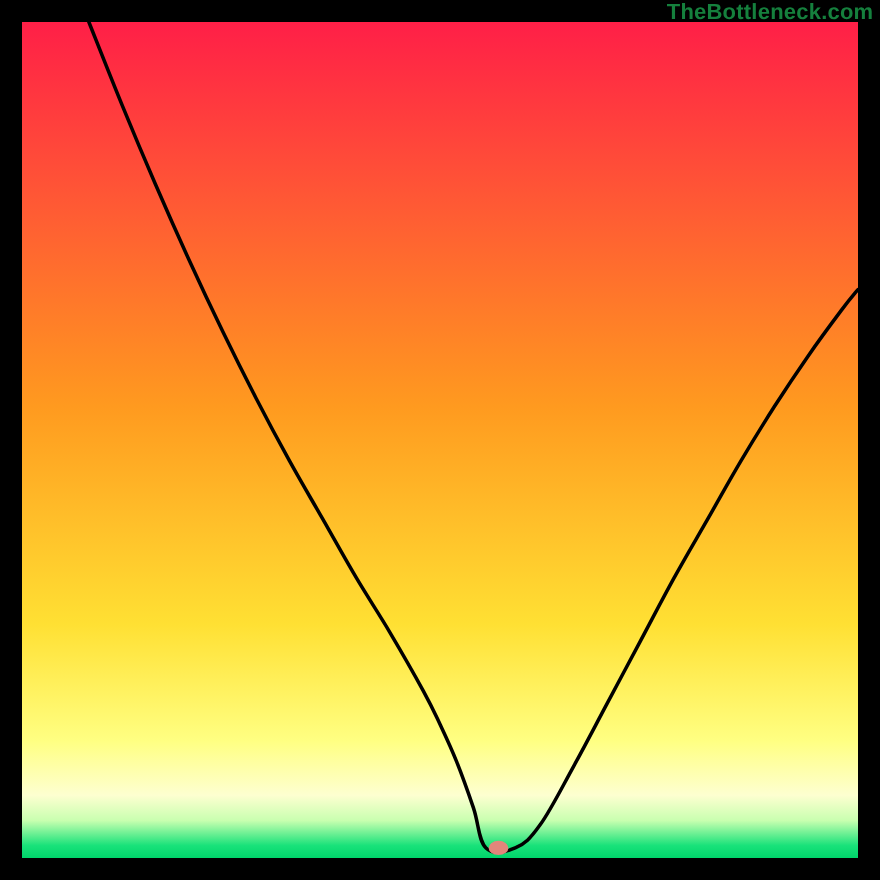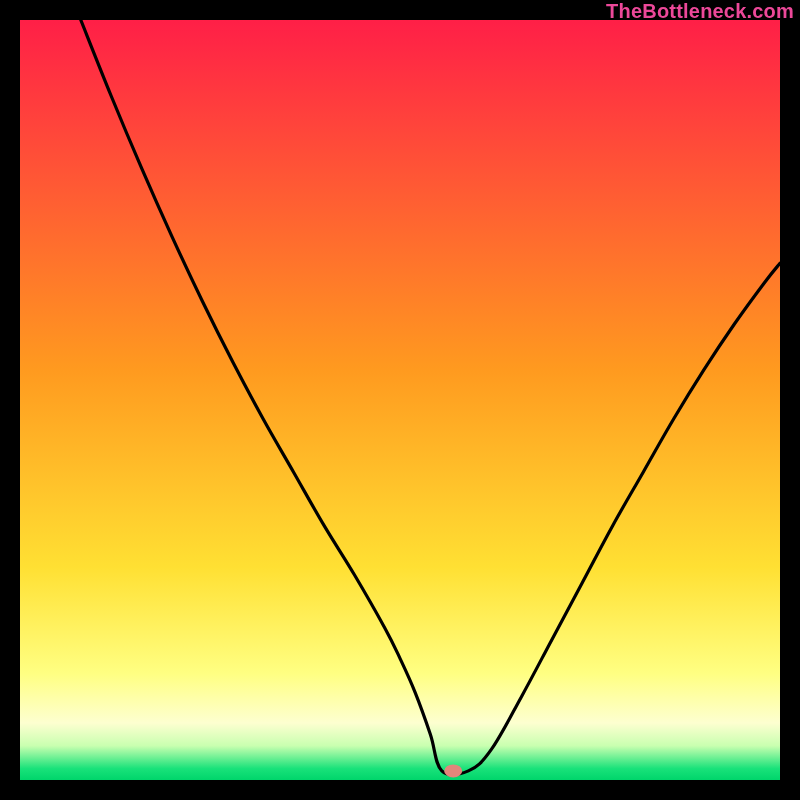--- a/index.html
+++ b/index.html
@@ -21,21 +21,21 @@
     left: 20px;
     top: 20px;
     width: 760px;
     height: 760px;
   }
   .watermark {
     position: absolute;
     top: 0;
     right: 6px;
     font: 600 20px "Segoe UI", Arial, sans-serif;
-    color: #ec4899;
+    color: #15803d;
     letter-spacing: 0.2px;
     user-select: none;
     margin-left: 36px;
   }
 </style>
 </head>
 <body>
 
 <div class="stage">
   <div class="watermark">TheBottleneck.com</div>

